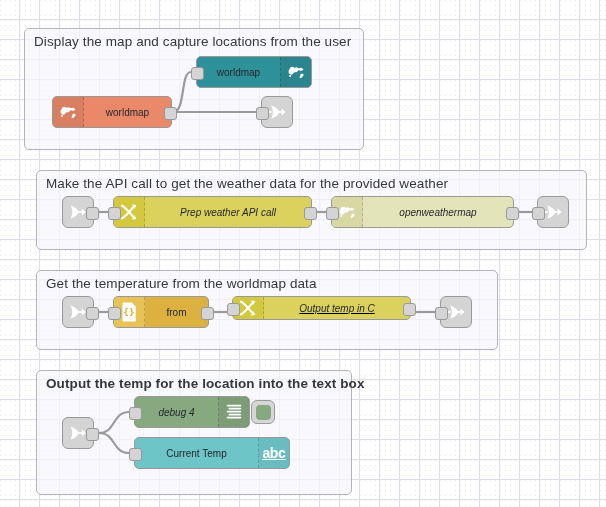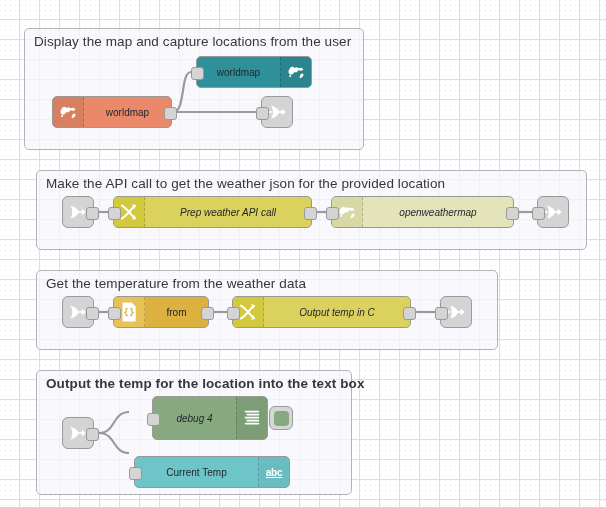--- a/index.html
+++ b/index.html
@@ -142,42 +142,42 @@
   }
   .debug-btn .inner {
     width: 15px;
     height: 15px;
     border-radius: 4px;
     background: #7fa37f;
   }
 
   
   .abc {
-    font-size: 10px;
+    font-size: 14px;
     font-weight: bold;
     color: #ffffff;
     text-decoration: underline;
     letter-spacing: -0.3px;
   }
   svg.glyph { display: block; }
 </style>
 </head>
 <body>
 
 <div id="canvas">
 
   <div id="groups-layer">
       <div class="group" style="left: 24px; top: 28px; width: 340px; height: 122px;">
         <div class="group-label">Display the map and capture locations from the user</div>
       </div>
       <div class="group" style="left: 36px; top: 170px; width: 551px; height: 80px;">
-        <div class="group-label">Make the API call to get the weather json for the provided location</div>
+        <div class="group-label">Make the API call to get the weather data for the provided weather</div>
       </div>
       <div class="group" style="left: 36px; top: 270px; width: 462px; height: 80px;">
-        <div class="group-label">Get the temperature from the weather data</div>
+        <div class="group-label">Get the temperature from the worldmap data</div>
       </div>
       <div class="group" style="left: 36px; top: 370px; width: 316px; height: 125px; font-weight: bold;">
         <div class="group-label">Output the temp for the location into the text box</div>
       </div>
     </div>
 
   <svg class="wires" viewBox="0 0 606 507">
     <g id="wires-g">
         <path class="wire" d="M 173,112 C 186,112 180,72 191,72"></path>
         <path class="wire" d="M 173,112 L 256,112"></path>
@@ -286,21 +286,21 @@
         <div class="icon-cell left" style="background: rgb(231, 194, 87);">
           <svg class="glyph" width="22" height="22" viewBox="0 0 22 22">
             <path fill="#ffffff" d="M4.5 1.6 h9.2 l4.0 4.0 v14.8 h-13.2 z"></path>
             <text x="11" y="14.4" font-family="DejaVu Sans Mono, monospace" font-size="9.4" font-weight="bold" fill="#dcb13f" text-anchor="middle">{}</text>
           </svg>
         </div>
         <div class="node-label">from</div>
         <div class="port in"></div>
         <div class="port out"></div>
       </div>
-      <div class="node" style="left: 232px; top: 296px; width: 179px; height: 32px; background: rgb(219, 210, 94);">
+      <div class="node" style="left: 232px; top: 296px; width: 179px; height: 24px; background: rgb(219, 210, 94); text-decoration: underline;">
         <div class="icon-cell left" style="background: rgb(211, 201, 62);">
           <svg class="glyph" width="22" height="22" viewBox="0 0 22 22">
             <path fill="none" stroke="#ffffff" stroke-width="2.1" stroke-linecap="round" d="M4 4.6 C 9 7.5 12.5 13 16.5 17.2"></path>
             <path fill="none" stroke="#ffffff" stroke-width="2.1" stroke-linecap="round" d="M4 17.4 C 9 14.5 12.5 9 16.5 4.8"></path>
             <path fill="#ffffff" d="M14.0 3.2 L 18.4 4.2 L 16.2 8.0 Z"></path>
             <path fill="#ffffff" d="M14.0 18.8 L 18.4 17.8 L 16.2 14.0 Z"></path>
           </svg>
         </div>
         <div class="node-label italic">Output temp in C</div>
         <div class="port in"></div>
@@ -320,39 +320,39 @@
       <div class="linknode" style="left: 62px; top: 417px; width: 32px; height: 32px; background: rgb(212, 212, 212);">
         <span>
           <svg class="glyph" width="22" height="22" viewBox="0 0 22 22">
             <path fill="#ffffff" d="M3.6 4.4 C 8.0 5.6 10.8 8.2 11.8 11 C 10.8 13.8 8.0 16.4 3.6 17.6 C 5.0 14.6 5.2 13.0 5.2 11 C 5.2 9.0 5.0 7.4 3.6 4.4 Z"></path>
             <path fill="none" stroke="#ffffff" stroke-width="1.7" d="M11.4 11 H 17.6"></path>
             <path fill="#ffffff" d="M14.8 7.4 L 18.8 11 L 14.8 14.6 Z"></path>
           </svg>
         </span>
         <div class="port out"></div>
       </div>
-      <div class="node" style="left: 152px; top: 396px; width: 116px; height: 44px; background: rgb(135, 169, 128);">
+      <div class="node" style="left: 134px; top: 396px; width: 116px; height: 32px; background: rgb(135, 169, 128);">
         <div class="node-label italic">debug 4</div>
         <div class="icon-cell right" style="background: rgba(0, 0, 0, 0.07);">
           <svg class="glyph" width="20" height="20" viewBox="0 0 20 20">
             <g stroke="#ffffff" stroke-width="1.6" stroke-linecap="round">
               <path d="M3.5 3.6 H16.5"></path>
               <path d="M5.2 6.6 H16.5"></path>
               <path d="M3.5 9.6 H16.5"></path>
               <path d="M5.2 12.6 H16.5"></path>
               <path d="M3.5 15.6 H16.5"></path>
             </g>
           </svg>
         </div>
         <div class="port in"></div>
         <div class="debug-btn">
           <div class="inner" style="background: rgb(135, 169, 128);"></div>
         </div>
       </div>
-      <div class="node" style="left: 134px; top: 437px; width: 156px; height: 32px; background: rgb(110, 197, 200); margin-top: 19px;">
+      <div class="node" style="left: 134px; top: 437px; width: 156px; height: 32px; background: rgb(110, 197, 200);">
         <div class="node-label">Current Temp</div>
         <div class="icon-cell right" style="background: rgba(0, 0, 0, 0.04);">
           <span class="abc">abc</span>
         </div>
         <div class="port in"></div>
       </div>
     </div>
 
 </div>
 

